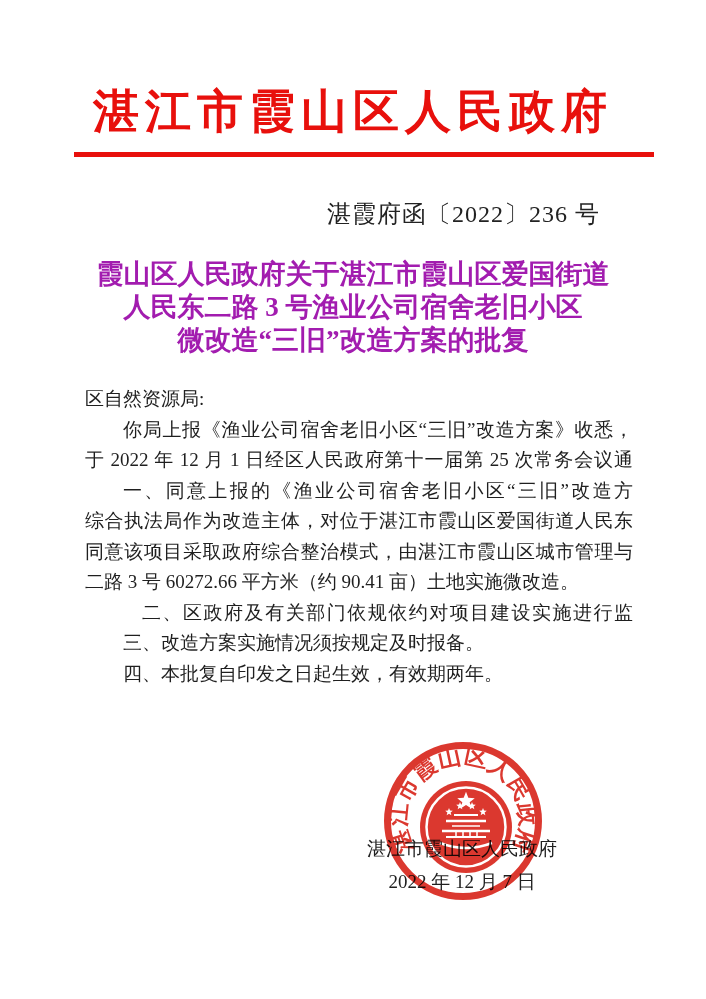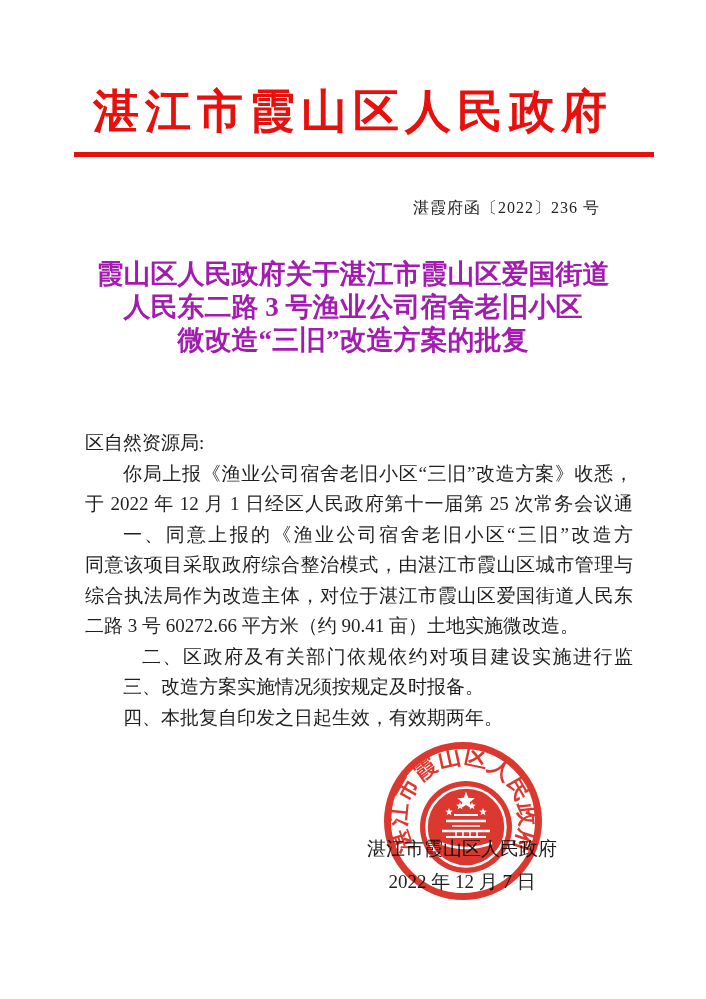--- a/index.html
+++ b/index.html
@@ -16,32 +16,32 @@
     font-size:46px; letter-spacing:6px; line-height:52px; height:56px;
     overflow:hidden; white-space:nowrap;
   }
   .rule-top {
     position:absolute; top:152px; left:74px; width:580px; height:2px;
     border-top:3px solid #e8100c; border-bottom:2px solid #e8100c;
     background:#fff;
   }
   .doc-number {
     position:absolute; top:198px; right:106px;
-    font-size:16px; letter-spacing:1px; color:#222; white-space:nowrap;
+    font-size:24px; letter-spacing:1px; color:#222; white-space:nowrap;
   }
   .doc-title {
     position:absolute; top:258px; left:0; width:100%;
     text-align:center; font-weight:bold; color:#a21caf;
   }
   .doc-title .t-line {
     font-size:27px; line-height:33px; height:33px; overflow:hidden; white-space:nowrap;
   }
   .body-block {
     position:absolute; top:384px; left:85px; width:548px;
-    font-size:19px; color:#1f1f1f; text-align:justify;margin-top:44px;
+    font-size:19px; color:#1f1f1f; text-align:justify;
   }
   .body-line { line-height:30.5px; height:30.5px; overflow:hidden; }
   .indent-2 { text-indent:38px; }
   .indent-3 { text-indent:57px; }
   .fill { text-align-last:justify; }
   .signature-block {
     position:absolute; top:838px; left:312px; width:300px;
     text-align:center; color:#1f1f1f;
   }
   .sig-line { font-size:19px; line-height:22px; height:33px; overflow:hidden; white-space:nowrap; }
@@ -71,22 +71,22 @@
     <div class="t-line">霞山区人民政府关于湛江市霞山区爱国街道</div>
     <div class="t-line">人民东二路 3 号渔业公司宿舍老旧小区</div>
     <div class="t-line">微改造“三旧”改造方案的批复</div>
   </div>
 
   <div class="body-block">
     <div class="body-line">区自然资源局:</div>
     <div class="body-line indent-2 fill">你局上报《渔业公司宿舍老旧小区“三旧”改造方案》收悉，</div>
     <div class="body-line fill">于 2022 年 12 月 1 日经区人民政府第十一届第 25 次常务会议通</div>
     <div class="body-line indent-2 fill">一、同意上报的《渔业公司宿舍老旧小区“三旧”改造方案》。</div>
+    <div class="body-line fill">综合执法局作为改造主体，对位于湛江市霞山区爱国街道人民东</div>
     <div class="body-line fill">同意该项目采取政府综合整治模式，由湛江市霞山区城市管理与</div>
-    <div class="body-line fill">综合执法局作为改造主体，对位于湛江市霞山区爱国街道人民东</div>
     <div class="body-line">二路 3 号 60272.66 平方米（约 90.41 亩）土地实施微改造。</div>
     <div class="body-line indent-3 fill">二、区政府及有关部门依规依约对项目建设实施进行监管，</div>
     <div class="body-line indent-2">三、改造方案实施情况须按规定及时报备。</div>
     <div class="body-line indent-2">四、本批复自印发之日起生效，有效期两年。</div>
   </div>
 
   <div class="signature-block">
     <div class="sig-line">湛江市霞山区人民政府</div>
     <div class="sig-date">2022 年 12 月 7 日</div>
   </div>

